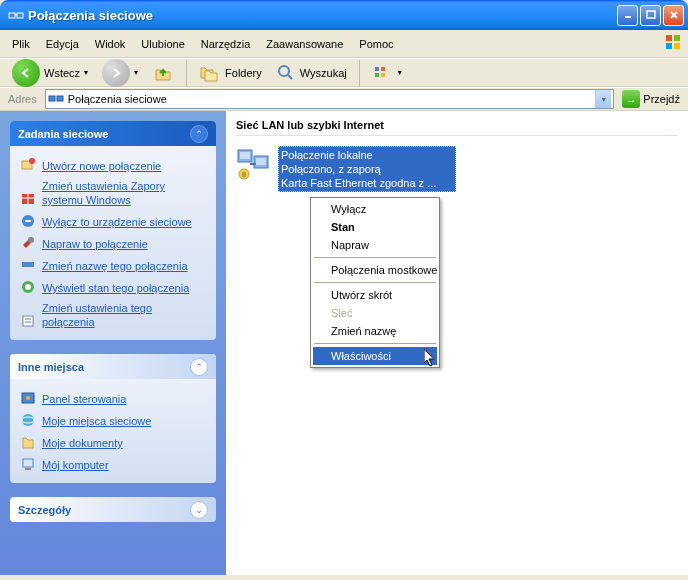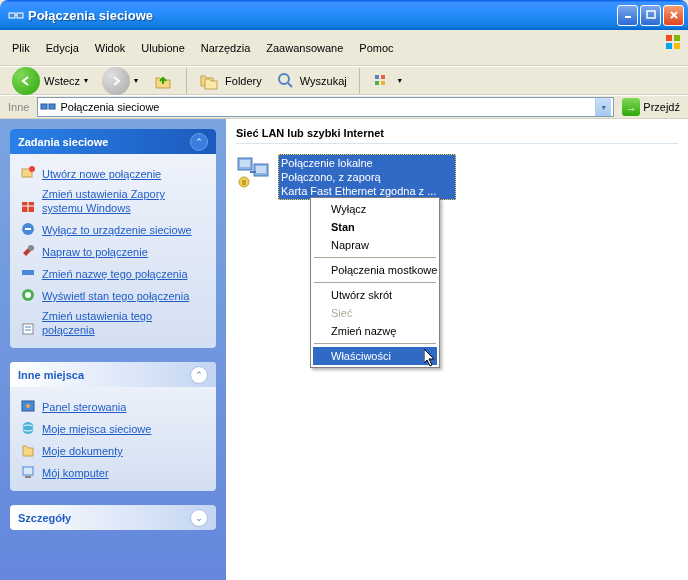--- a/index.html
+++ b/index.html
@@ -8,21 +8,21 @@
 
 .titlebar { height: 30px; background: linear-gradient(to bottom, #0058e6 0%, #3d91ff 8%, #288eff 40%, #127de0 88%, #0363cf 100%); display: flex; align-items: center; padding: 0 4px 0 8px; border-radius: 8px 8px 0 0; }
 .titlebar-icon { width: 16px; height: 16px; margin-right: 4px; }
 .titlebar-text { color: #fff; font-weight: bold; font-size: 13px; flex: 1; text-shadow: 1px 1px 1px rgba(0,0,0,0.4); }
 .win-btns { display: flex; gap: 2px; }
 .win-btn { width: 21px; height: 21px; border-radius: 3px; border: 1px solid #fff; display: flex; align-items: center; justify-content: center; color: #fff; font-weight: bold; font-size: 11px; }
 .win-btn.min, .win-btn.max { background: linear-gradient(to bottom, #7ba8e8, #2c6bd4); }
 .win-btn.close { background: linear-gradient(to bottom, #f4a070, #e24420); }
 
 
-.menubar { height: 36px; background: #ece9d8; display: flex; align-items: center; padding: 0 4px; border-bottom: 1px solid #d6d2c2; position: relative; }
+.menubar { height: 28px; background: #ece9d8; display: flex; align-items: center; padding: 0 4px; border-bottom: 1px solid #d6d2c2; position: relative; }
 .menubar-item { padding: 3px 8px; cursor: default; }
 .flag { position: absolute; right: 6px; top: 3px; width: 18px; height: 18px; }
 
 
 .toolbar { height: 29px; background: #ece9d8; display: flex; align-items: center; padding: 0 6px; border-top: 1px solid #fff; border-bottom: 1px solid #d6d2c2; gap: 2px; }
 .tb-btn { display: flex; align-items: center; gap: 4px; padding: 4px 6px; border-radius: 3px; cursor: default; }
 .nav-circle { width: 28px; height: 28px; border-radius: 50%; display: flex; align-items: center; justify-content: center; }
 .nav-back { background: radial-gradient(circle at 30% 30%, #7fd858, #2ea80a); }
 .nav-fwd { background: radial-gradient(circle at 30% 30%, #e0e0e0, #a8a8a8); }
 .tb-sep { width: 1px; height: 26px; background: #c0bca8; margin: 0 4px; }
@@ -160,21 +160,21 @@
         <rect x="3" y="4" width="4" height="4" fill="#5484c4"></rect>
         <rect x="9" y="4" width="4" height="4" fill="#e86040"></rect>
         <rect x="3" y="10" width="4" height="4" fill="#4ab050"></rect>
         <rect x="9" y="10" width="4" height="4" fill="#f0b030"></rect>
       </svg>
     <span class="dropdown-arrow">▾</span>
   </div>
 </div>
 
 <div class="addressbar">
-  <span class="addr-label">Inne</span>
+  <span class="addr-label">Adres</span>
   <div class="addr-field">
     <svg width="16" height="16">
         <rect x="1" y="5" width="6" height="5" fill="#4a88d8" stroke="#2a5898"></rect>
         <rect x="9" y="5" width="6" height="5" fill="#4a88d8" stroke="#2a5898"></rect>
       </svg>
     <span style="flex:1">Połączenia sieciowe</span>
     <div class="addr-drop">▾</div>
   </div>
   <div class="go-btn">
     <div class="go-arrow">→</div>

